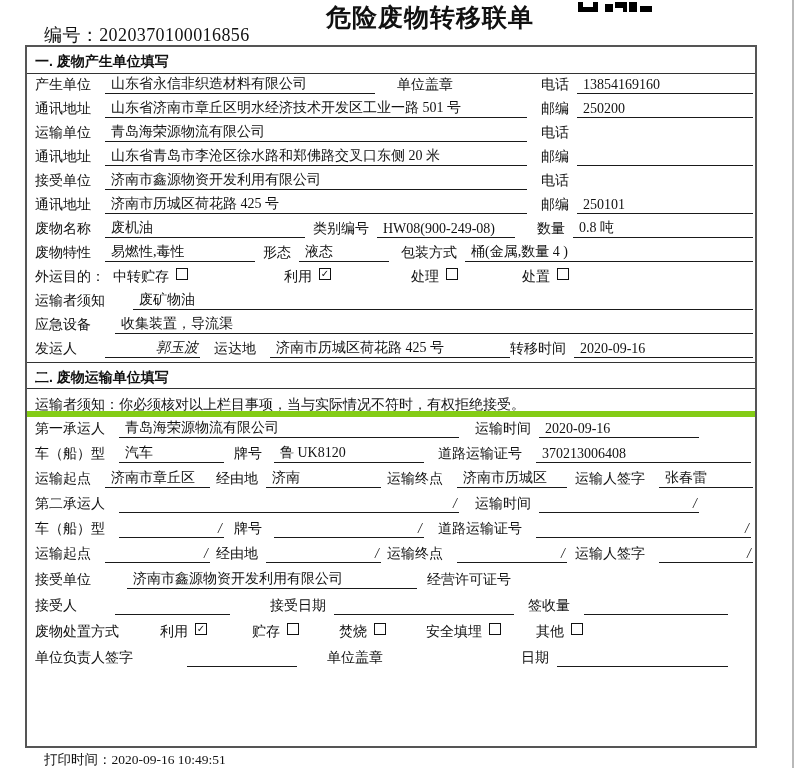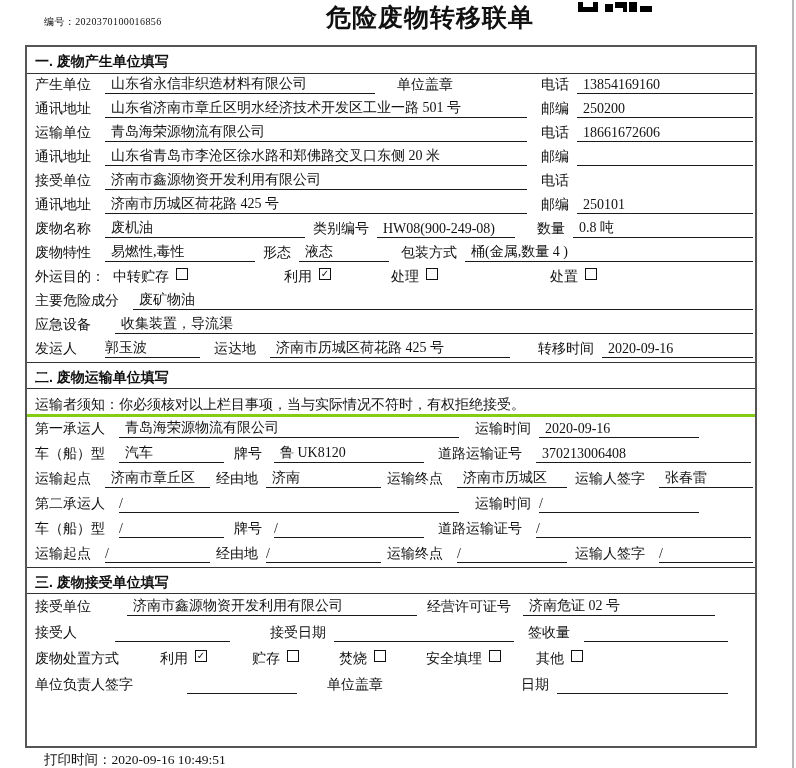--- a/index.html
+++ b/index.html
@@ -2,43 +2,43 @@
 <html><head>
 <meta charset="utf-8">
 <style>
   html,body{margin:0;padding:0;}
   body{
     width:796px;height:768px;position:relative;background:#ffffff;
     font-family:"Liberation Serif","DejaVu Serif",serif;
     font-size:14px;color:#111;overflow:hidden;
   }
   .hei{font-family:"Liberation Sans","DejaVu Sans",sans-serif;font-weight:bold;}
-  #doc-no{position:absolute;left:44px;top:15px;font-size:10px;letter-spacing:.4px;}
+  #doc-no{position:absolute;left:44px;top:23px;font-size:18px;letter-spacing:.4px;}
   #doc-title{position:absolute;left:326px;top:1px;font-size:25px;letter-spacing:1px;}
   #qr-frag{position:absolute;left:578px;top:0;}
   #page-edge{position:absolute;right:2px;top:0;width:2px;height:768px;background:#b9b9b9;}
 
   #form-table{
     position:absolute;left:25px;top:45px;width:732px;height:703px;
     border:2px solid #555;box-sizing:border-box;background:#fff;
     display:flex;flex-direction:column;
   }
   .sec-title{height:27px;box-sizing:border-box;border-bottom:1px solid #333;
     padding:6px 0 0 8px;font-size:14px;flex:none;}
   .sec-sep{border-top:1px solid #333;}
-  .notice{height:28px;box-sizing:border-box;border-bottom:3px solid #84cc16;
+  .notice{height:28px;box-sizing:border-box;border-bottom:6px solid #84cc16;
     padding:7px 0 0 8px;flex:none;white-space:nowrap;}
   .row{display:flex;align-items:flex-end;box-sizing:border-box;
     padding:0 2px 4px 8px;flex:none;}
   .h24{height:24px}.h25{height:25px}.h26{height:26px}
   .lbl{white-space:nowrap;flex:none;}
   .u{border-bottom:1px solid #1a1a1a;box-sizing:border-box;white-space:nowrap;
      overflow:hidden;padding:0 2px 0 6px;flex:none;}
   .fx{flex:1 1 auto;}
-  .ctr{text-align:left;padding-left:0;}
+  .ctr{text-align:right;padding-left:0;font-style:italic;}
   .rgrp{flex:none;width:212px;display:flex;align-items:flex-end;}
   .rgrp .lbl{width:36px;}
   .rgrp .u{flex:1 1 auto;}
   .opt{display:inline-flex;align-items:flex-start;white-space:nowrap;flex:none;}
   .opt .olabel{margin-right:7px;}
   .cbx{width:12px;height:12px;border:1px solid #111;box-sizing:border-box;
     display:inline-flex;align-items:center;justify-content:center;
     font-size:10px;line-height:1;font-family:"DejaVu Sans",sans-serif;
     margin-bottom:1px;flex:none;}
   #print-time{position:absolute;left:44px;top:751px;font-size:13.5px;}
@@ -85,21 +85,20 @@
       <span class="lbl">邮编</span>
       <span class="u">250200</span>
     </span>
   </div>
 
   <div class="row h24">
     <span class="lbl" style="width:70px">运输单位</span>
     <span class="u fx" style="margin-right:14px">青岛海荣源物流有限公司</span>
     <span class="rgrp">
       <span class="lbl">电话</span>
-      <span class="u">18661672606</span>
     </span>
   </div>
 
   <div class="row h24">
     <span class="lbl" style="width:70px">通讯地址</span>
     <span class="u fx" style="margin-right:14px">山东省青岛市李沧区徐水路和郑佛路交叉口东侧 20 米</span>
     <span class="rgrp">
       <span class="lbl">邮编</span>
       <span class="u"></span>
     </span>
@@ -143,47 +142,47 @@
   <div class="row h24">
     <span class="lbl">外运目的：</span>
     <span class="opt" style="margin-left:8px">
       <span class="olabel">中转贮存</span>
       <span class="cbx"></span>
     </span>
     <span class="opt" style="margin-left:96px">
       <span class="olabel">利用</span>
       <span class="cbx">✓</span>
     </span>
-    <span class="opt" style="margin-left:60px">
+    <span class="opt" style="margin-left:80px">
       <span class="olabel">处理</span>
       <span class="cbx"></span>
     </span>
-    <span class="opt" style="margin-left:112px">
+    <span class="opt" style="margin-left:64px">
       <span class="olabel">处置</span>
       <span class="cbx"></span>
     </span>
   </div>
 
   <div class="row h24">
-    <span class="lbl" style="width:98px">主要危险成分</span>
+    <span class="lbl" style="width:98px">运输者须知</span>
     <span class="u fx">废矿物油</span>
   </div>
 
 
   <div class="row h24">
     <span class="lbl" style="width:80px">应急设备</span>
     <span class="u fx">收集装置，导流渠</span>
   </div>
 
   <div class="row h24">
     <span class="lbl" style="width:70px">发运人</span>
     <span class="u ctr" style="width:95px">郭玉波</span>
     <span class="lbl" style="margin-left:14px;width:56px">运达地</span>
     <span class="u" style="width:240px">济南市历城区荷花路 425 号</span>
-    <span class="lbl" style="margin-left:28px;width:64px">转移时间</span>
+    <span class="lbl" style="margin-left:0;width:64px">转移时间</span>
     <span class="u fx">2020-09-16</span>
   </div>
 
   <div class="sec-title sec-sep hei">二. 废物运输单位填写</div>
   <div class="notice">运输者须知：你必须核对以上栏目事项，当与实际情况不符时，有权拒绝接受。</div>
 
   <div class="row h25">
     <span class="lbl" style="width:84px">第一承运人</span>
     <span class="u" style="width:340px">青岛海荣源物流有限公司</span>
     <span class="lbl" style="margin-left:16px;width:64px">运输时间</span>
@@ -230,27 +229,25 @@
     <span class="lbl" style="width:70px">运输起点</span>
     <span class="u ctr" style="width:105px">/</span>
     <span class="lbl" style="margin-left:6px;width:50px">经由地</span>
     <span class="u ctr" style="width:115px">/</span>
     <span class="lbl" style="margin-left:6px;width:70px">运输终点</span>
     <span class="u ctr" style="width:110px">/</span>
     <span class="lbl" style="margin-left:8px;width:84px">运输人签字</span>
     <span class="u ctr fx">/</span>
   </div>
 
-  <div class="sec-title sec-sep hei">三. 废物接受单位填写</div>
 
   <div class="row h26">
     <span class="lbl" style="width:92px">接受单位</span>
     <span class="u" style="width:290px">济南市鑫源物资开发利用有限公司</span>
     <span class="lbl" style="margin-left:10px;width:96px">经营许可证号</span>
-    <span class="u fx" style="margin-right:38px">济南危证 02 号</span>
   </div>
 
   <div class="row h26">
     <span class="lbl" style="width:80px">接受人</span>
     <span class="u" style="width:115px"></span>
     <span class="lbl" style="margin-left:40px;width:64px">接受日期</span>
     <span class="u" style="width:180px"></span>
     <span class="lbl" style="margin-left:14px;width:56px">签收量</span>
     <span class="u fx" style="margin-right:25px"></span>
   </div>

